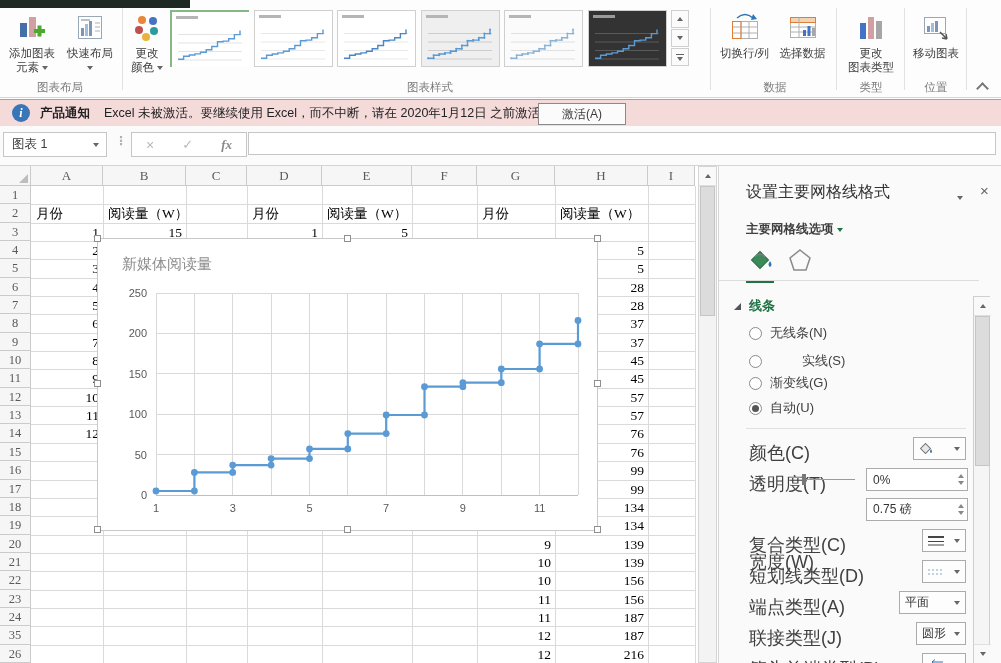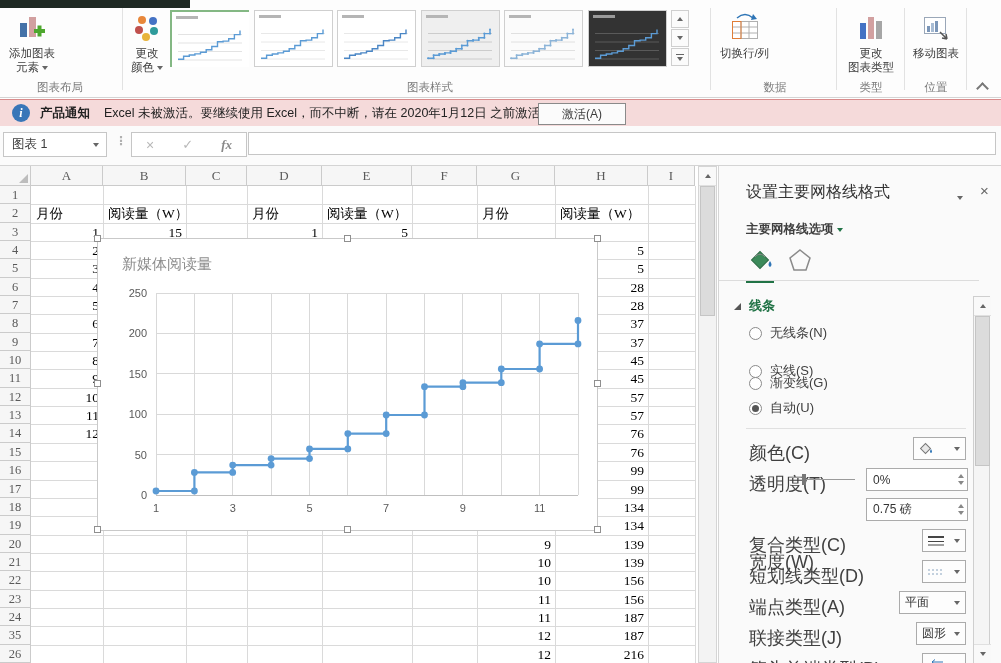--- a/index.html
+++ b/index.html
@@ -95,20 +95,36 @@
             <rect x="3" y="10" width="7" height="14" fill="#4472a8"></rect>
             <rect x="12" y="4" width="7" height="20" fill="#d2a0a0"></rect>
             <rect x="17" y="16" width="11" height="4" fill="#4ea72e"></rect>
             <rect x="20.5" y="12.5" width="4" height="11" fill="#4ea72e"></rect>
           </svg>
       </span>
       <span>添加图表</span>
       <span><span>元素</span> <span class="tri-d"></span></span>
     </div>
 
+    <div class="rbtn" style="left:62px;width:56px;">
+      <span class="ic">
+        <svg width="30" height="30">
+            <rect x="3.5" y="3.5" width="23" height="22" fill="#fff" stroke="#9aa7b8"></rect>
+            <rect x="6" y="6" width="9" height="2" fill="#c0c0c0"></rect>
+            <rect x="6" y="15" width="3" height="8" fill="#7b96b8"></rect>
+            <rect x="10" y="11" width="3" height="12" fill="#a8bcd4"></rect>
+            <rect x="14" y="8" width="3" height="15" fill="#7b96b8"></rect>
+            <line x1="20" y1="10" x2="25" y2="10" stroke="#b0b0b0"></line>
+            <line x1="20" y1="14" x2="25" y2="14" stroke="#b0b0b0"></line>
+            <line x1="20" y1="18" x2="25" y2="18" stroke="#b0b0b0"></line>
+          </svg>
+      </span>
+      <span>快速布局</span>
+      <span><span class="tri-d"></span></span>
+    </div>
 
     <div class="vdiv" style="left:122px;"></div>
 
     <div class="rbtn" style="left:126px;width:42px;">
       <span class="ic">
         <svg width="30" height="30">
             <circle cx="10" cy="7" r="4" fill="#e8873a"></circle>
             <circle cx="21" cy="8" r="4" fill="#4472c4"></circle>
             <circle cx="7" cy="17" r="4" fill="#c0504d"></circle>
             <circle cx="22" cy="18" r="4" fill="#2e9b9b"></circle>
@@ -243,20 +259,35 @@
             <line x1="3.5" y1="15" x2="28.5" y2="15" stroke="#b0b0b0"></line>
             <line x1="3.5" y1="21" x2="28.5" y2="21" stroke="#b0b0b0"></line>
             <line x1="12" y1="9.5" x2="12" y2="26.5" stroke="#b0b0b0"></line>
             <line x1="20" y1="9.5" x2="20" y2="26.5" stroke="#b0b0b0"></line>
             <rect x="3.5" y="9.5" width="8.5" height="17" fill="none" stroke="#e07e38"></rect>
           </svg>
       </span>
       <span>切换行/列</span>
     </div>
 
+    <div class="rbtn" style="left:774px;width:57px;">
+      <span class="ic">
+        <svg width="30" height="30">
+            <rect x="2.5" y="4.5" width="25" height="20" fill="#fff" stroke="#b0b0b0"></rect>
+            <rect x="2.5" y="4.5" width="25" height="5" fill="#f3d3b3" stroke="#e07e38"></rect>
+            <line x1="2.5" y1="14" x2="27.5" y2="14" stroke="#b0b0b0"></line>
+            <line x1="2.5" y1="19" x2="27.5" y2="19" stroke="#b0b0b0"></line>
+            <line x1="11" y1="4.5" x2="11" y2="24.5" stroke="#b0b0b0"></line>
+            <rect x="15" y="17" width="3" height="6" fill="#4472c4"></rect>
+            <rect x="19.5" y="13" width="3" height="10" fill="#4472c4"></rect>
+            <rect x="24" y="15" width="3" height="8" fill="#a6a6a6"></rect>
+          </svg>
+      </span>
+      <span>选择数据</span>
+    </div>
 
     <div class="vdiv" style="left:836px;"></div>
 
     <div class="rbtn" style="left:842px;width:58px;">
       <span class="ic">
         <svg width="30" height="30">
             <rect x="4" y="10" width="6" height="16" fill="#4472c4"></rect>
             <rect x="12" y="4" width="6" height="22" fill="#d2a0a0"></rect>
             <rect x="20" y="8" width="6" height="18" fill="#a6a6a6"></rect>
           </svg>
@@ -522,21 +553,21 @@
     <div class="tabline"></div>
 
     <div class="sect-tri"></div>
     <div class="sect">线条</div>
 
     <div id="radios">
         <div class="radio-row" style="top: 158px;">
           <span class="rad"></span>
           <span>无线条(N)</span>
         </div>
-        <div class="radio-row" style="top: 196px;">
+        <div class="radio-row" style="top: 186px; gap: 32px;">
           <span class="rad"></span>
           <span>实线(S)</span>
         </div>
         <div class="radio-row" style="top: 208px;">
           <span class="rad"></span>
           <span>渐变线(G)</span>
         </div>
         <div class="radio-row" style="top: 233px;">
           <span class="rad on"></span>
           <span>自动(U)</span>

